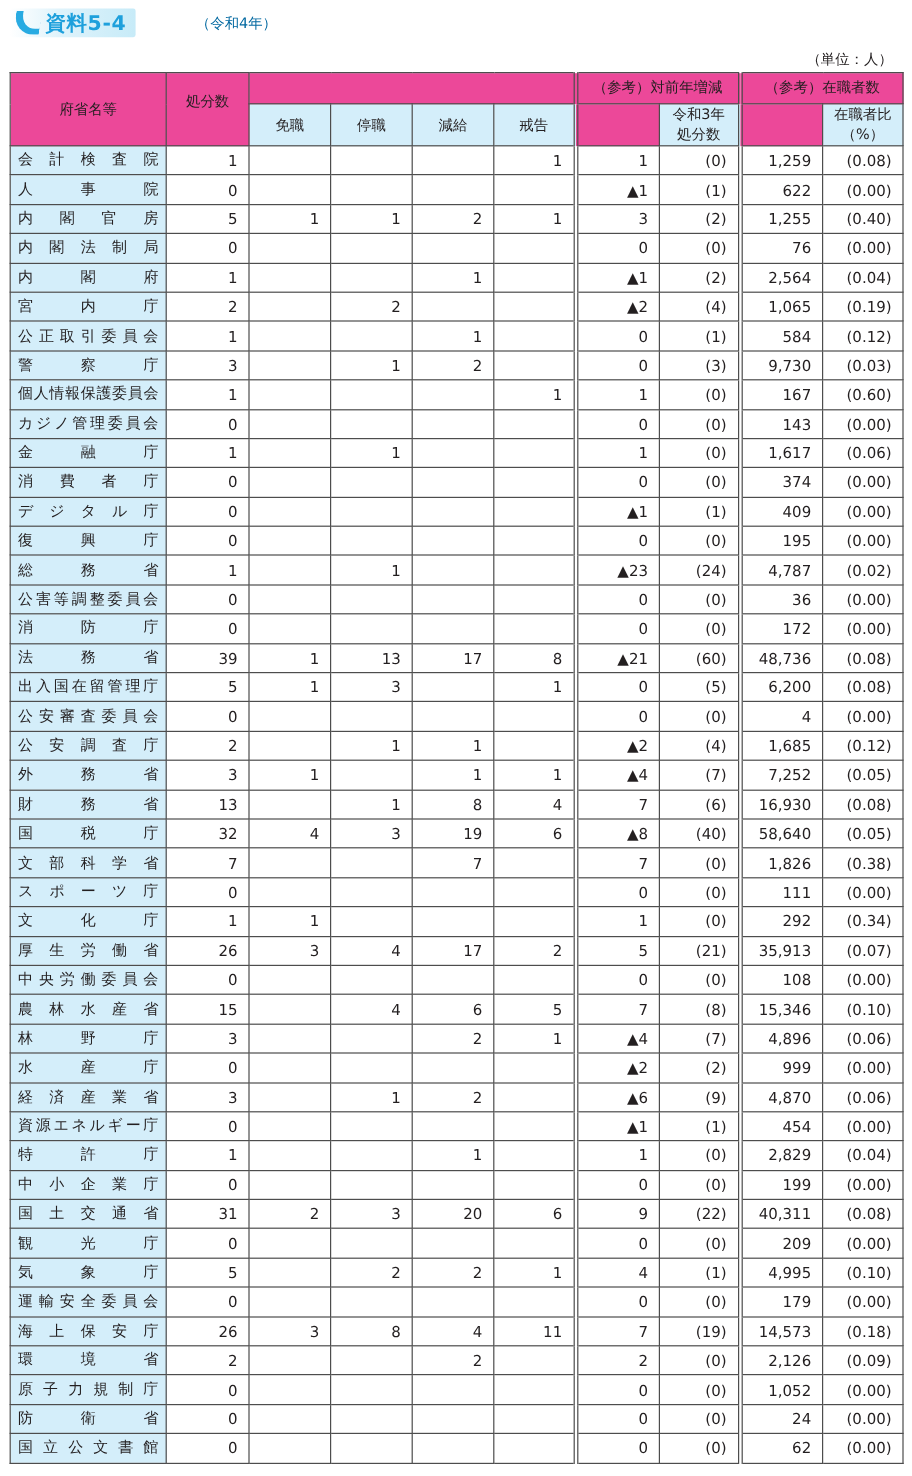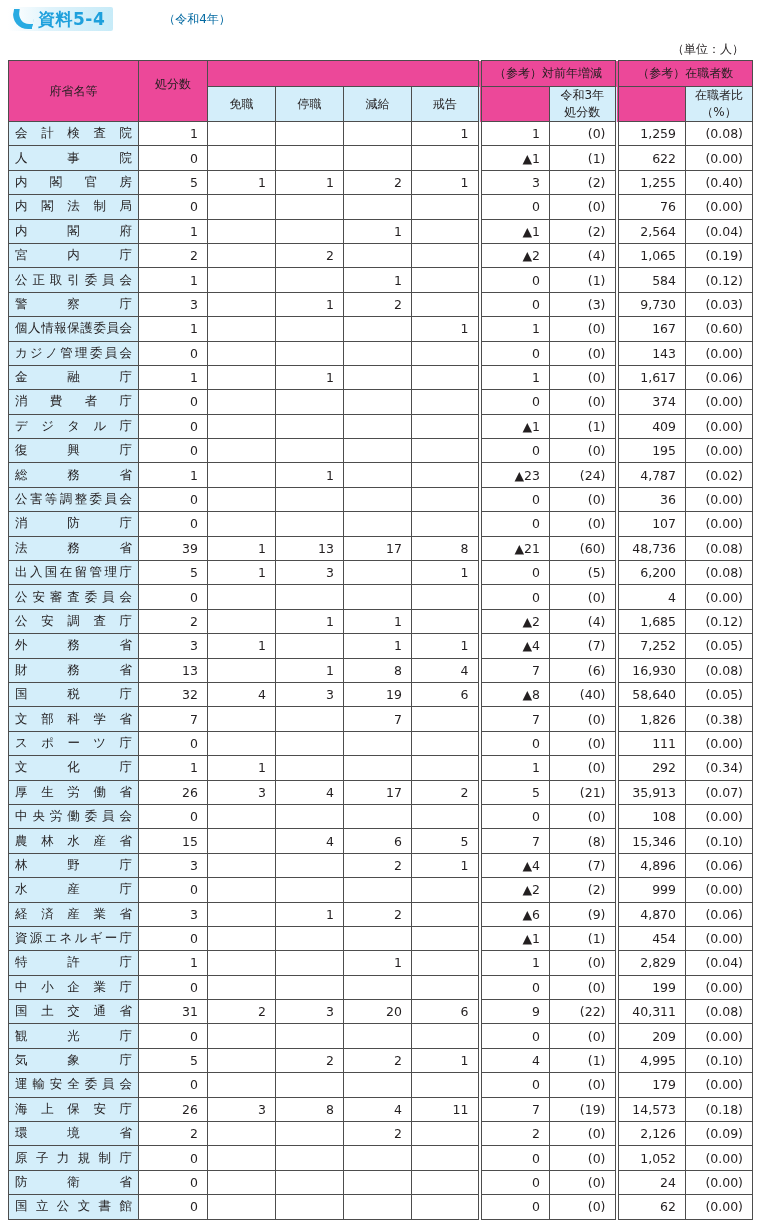--- a/index.html
+++ b/index.html
@@ -401,21 +401,21 @@
             <span>庁</span>
           </div>
         </td>
         <td class="num ">0</td>
         <td class="num "></td>
         <td class="num "></td>
         <td class="num "></td>
         <td class="num "></td>
         <td class="num dbl-l">0</td>
         <td class="num ">(0)</td>
-        <td class="num dbl-l">107</td>
+        <td class="num dbl-l">172</td>
         <td class="num ">(0.00)</td>
       </tr>
       <tr>
         <td class="name">
           <div class="name-inner">
             <span>法</span>
             <span>務</span>
             <span>省</span>
           </div>
         </td>

